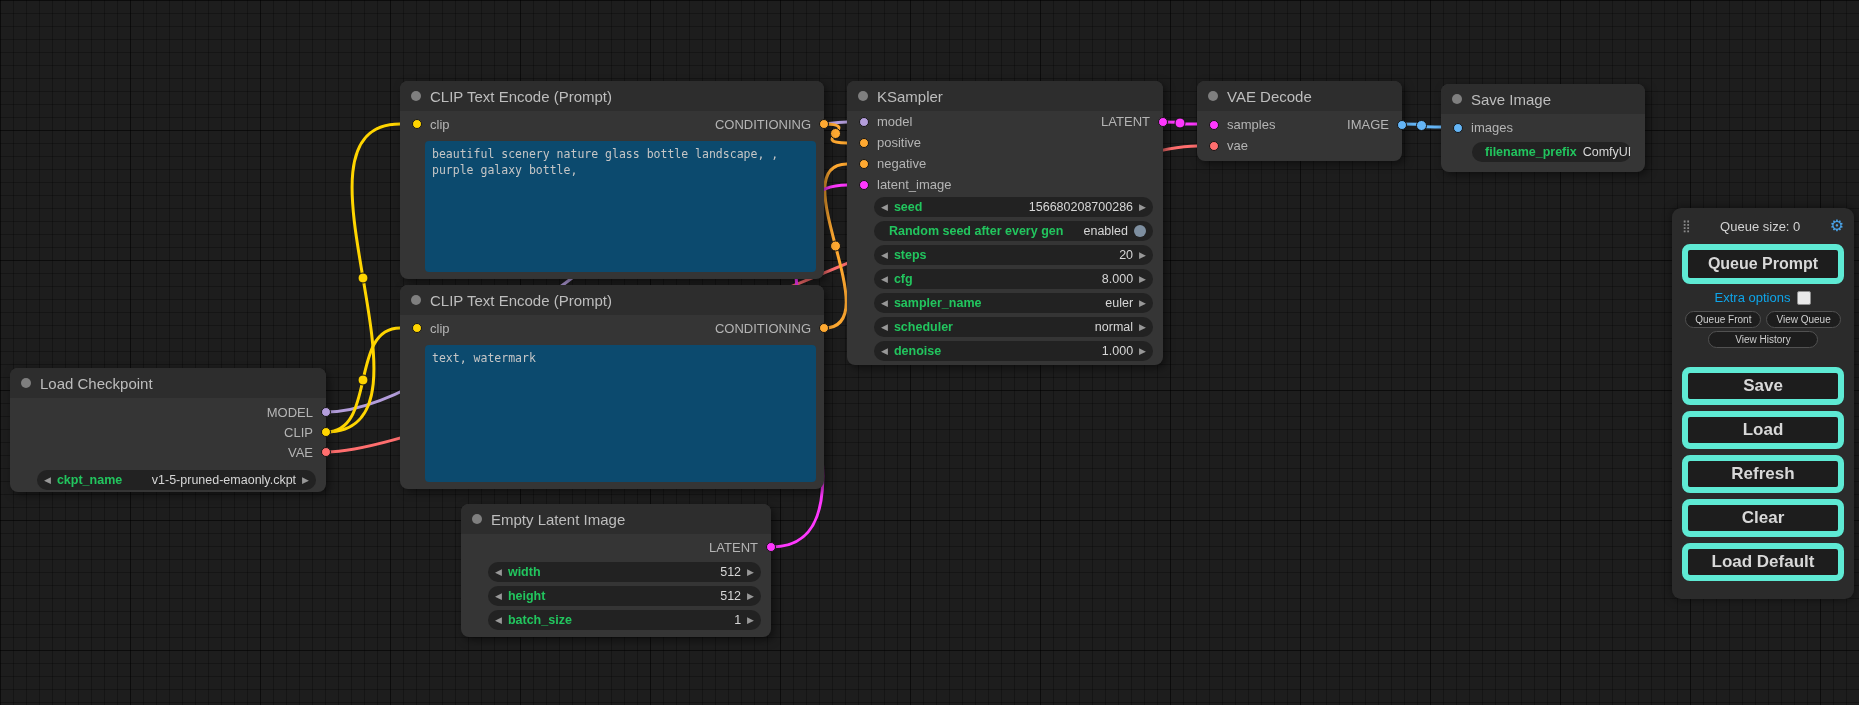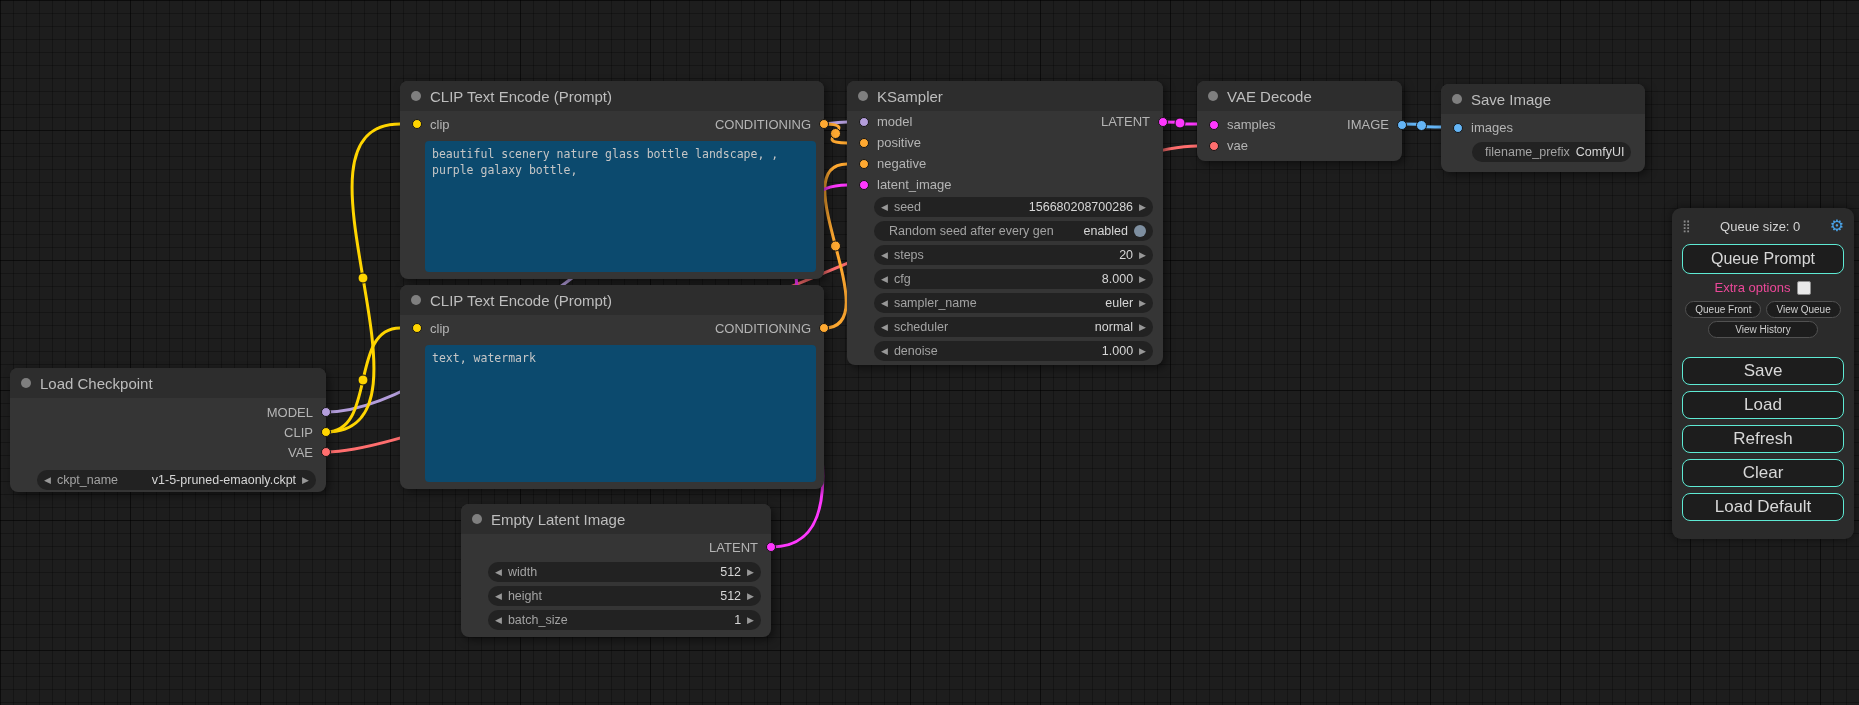--- a/index.html
+++ b/index.html
@@ -34,21 +34,21 @@
   .out-label{margin-left:auto;margin-right:13px;}
   .dot{position:absolute;width:10px;height:10px;border-radius:50%;top:50%;transform:translateY(-50%);
        border:1px solid #161616;box-sizing:border-box;background:#888;}
   .dot.in{left:-5px;} .dot.out{right:-5px;}
 
   .widget{
     height:20px;background:#222222;border-radius:10px;margin:2px 10px;
     display:flex;align-items:center;padding:0 7px;font-size:12.5px;gap:6px;flex:0 0 auto;
   }
   .widget .arrow{color:#989898;font-size:9px;line-height:1;}
-  .widget .wlabel{color:#a3a3a3;white-space:nowrap;}
+  .widget .wlabel{color:#22c55e;white-space:nowrap;font-weight:bold;}
   .widget .wvalue{margin-left:auto;color:#d6d6d6;white-space:nowrap;}
   .toggle-dot{width:12px;height:12px;border-radius:50%;flex:0 0 auto;background:#7e8fa0;}
 
   .prompt-text{
     flex:1;margin:5px 8px 8px 8px;background:#0c4a6e;border-radius:4px;
     padding:5px 7px;font-family:"DejaVu Sans Mono",monospace;font-size:11.5px;
     color:#c6c6c6;white-space:pre-wrap;word-break:break-word;overflow:hidden;line-height:1.4;
   }
 
   
@@ -66,26 +66,26 @@
   .menu{
     position:absolute;left:1672px;top:208px;width:182px;
     background:#2b2b2b;border-radius:9px;box-shadow:0 0 10px rgba(0,0,0,0.55);
     padding:8px 10px 12px 10px;box-sizing:border-box;
   }
   .menu-header{display:flex;align-items:center;color:#d2d2d2;font-size:13px;height:20px;}
   .drag-handle{color:#8a8a8a;font-size:12px;cursor:grab;}
   .menu-header .qsize{flex:1;text-align:center;}
   .gear{font-size:16px;line-height:1;cursor:pointer;}
   .btn{
-    display:block;width:100%;background:#1d1d1d;border:1px solid #5eead4;border-radius:8px;
-    color:#d8d8d8;text-align:center;font-family:inherit;cursor:pointer;box-sizing:border-box;
+    display:block;width:100%;background:#1d1d1d;border:6px solid #5eead4;border-radius:8px;
+    color:#d8d8d8;text-align:center;font-family:inherit;cursor:pointer;box-sizing:border-box;font-weight:bold;
   }
   .btn-queue{font-size:16px;padding:5px 0;margin:8px 0 6px 0;}
   .btn-big{font-size:17px;padding:3px 0;margin:6px 0;}
-  .extra-row{display:flex;align-items:flex-end;justify-content:center;gap:7px;color:#ec4899;font-size:13px;margin:4px 0 6px 0;}
+  .extra-row{display:flex;align-items:flex-end;justify-content:center;gap:7px;color:#0ea5e9;font-size:13px;margin:4px 0 6px 0;}
   .checkbox{width:12px;height:12px;background:#e9e9e9;border:1px solid #8f8f8f;border-radius:2px;display:inline-block;cursor:pointer;}
   .small-row{display:flex;gap:5px;justify-content:center;margin:3px 0;}
   .btn-small{background:#1d1d1d;border:1px solid #515151;border-radius:9px;color:#cfcfcf;font-size:10px;padding:2px 9px;font-family:inherit;cursor:pointer;white-space:nowrap;}
   .gap{height:10px;}
 </style>
 </head>
 <body>
 
 <svg id="wires">
     <path d="M 326 412 C 466 412, 707 122, 847 122" stroke="#B39DDB" stroke-width="3" fill="none" stroke-linecap="round"></path>

